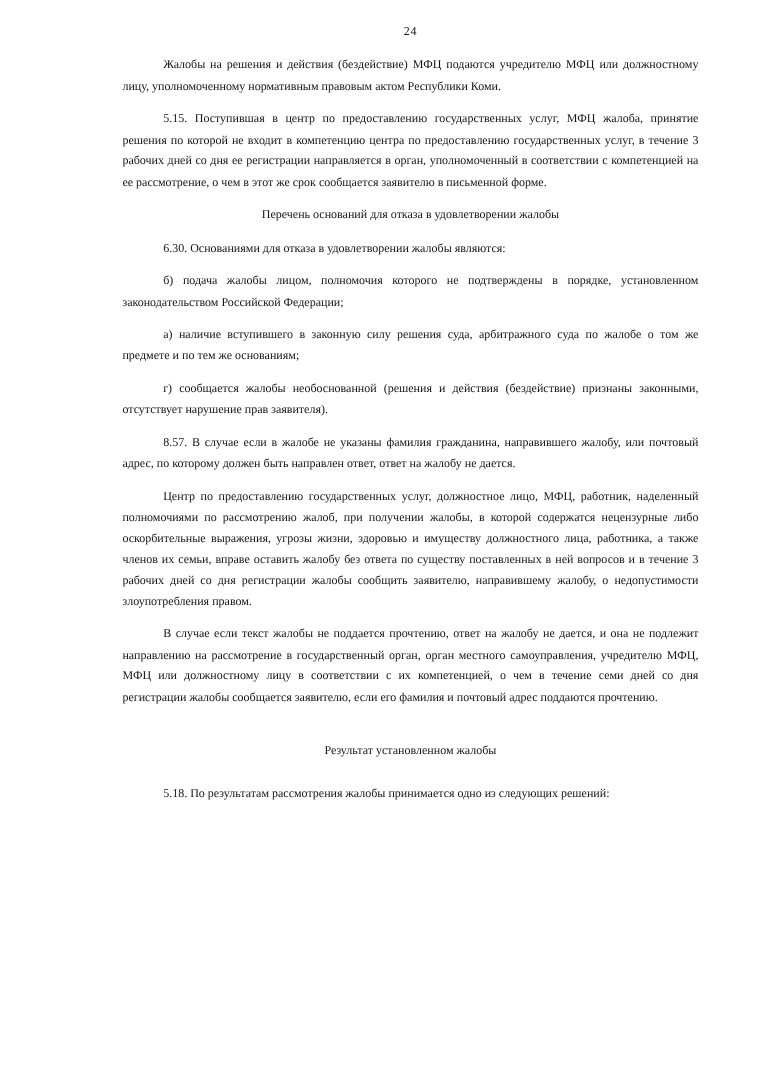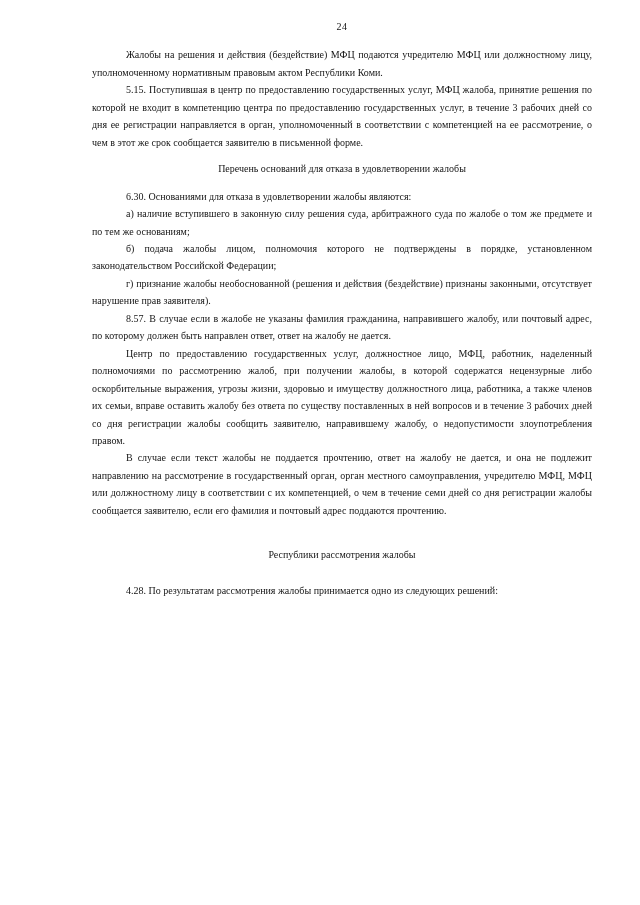--- a/index.html
+++ b/index.html
@@ -25,21 +25,21 @@
     line-height: 17.45px;
     text-align: justify;
   }
   .pageno {
     text-align: center;
     text-indent: 0;
     margin: 0 0 11px 0;
     letter-spacing: 0.5px;
   }
   p.para {
-    margin: 0;
+    margin: 10px;
     text-indent: 34px;
     text-align: justify;
     font-family: Liberation Serif, serif;
   }
   .heading {
     text-align: center;
     text-indent: 0;
     margin: 9px 0 10px 0;
   }
   .heading div {
@@ -60,31 +60,31 @@
     <p class="para">Жалобы на решения и действия (бездействие) МФЦ подаются учредителю МФЦ или должностному лицу, уполномоченному нормативным правовым актом Республики Коми.</p>
 
     <p class="para">5.15. Поступившая в центр по предоставлению государственных услуг, МФЦ жалоба, принятие решения по которой не входит в компетенцию центра по предоставлению государственных услуг, в течение 3 рабочих дней со дня ее регистрации направляется в орган, уполномоченный в соответствии с компетенцией на ее рассмотрение, о чем в этот же срок сообщается заявителю в письменной форме.</p>
 
     <div class="heading">
       <div>Перечень оснований для отказа в удовлетворении жалобы</div>
     </div>
 
     <p class="para">6.30. Основаниями для отказа в удовлетворении жалобы являются:</p>
 
+    <p class="para">б) подача жалобы лицом, полномочия которого не подтверждены в порядке, установленном законодательством Российской Федерации;</p>
+
     <p class="para">а) наличие вступившего в законную силу решения суда, арбитражного суда по жалобе о том же предмете и по тем же основаниям;</p>
 
-    <p class="para">б) подача жалобы лицом, полномочия которого не подтверждены в порядке, установленном законодательством Российской Федерации;</p>
 
-
-    <p class="para">г) признание жалобы необоснованной (решения и действия (бездействие) признаны законными, отсутствует нарушение прав заявителя).</p>
+    <p class="para">г) сообщается жалобы необоснованной (решения и действия (бездействие) признаны законными, отсутствует нарушение прав заявителя).</p>
 
     <p class="para">8.57. В случае если в жалобе не указаны фамилия гражданина, направившего жалобу, или почтовый адрес, по которому должен быть направлен ответ, ответ на жалобу не дается.</p>
 
     <p class="para">Центр по предоставлению государственных услуг, должностное лицо, МФЦ, работник, наделенный полномочиями по рассмотрению жалоб, при получении жалобы, в которой содержатся нецензурные либо оскорбительные выражения, угрозы жизни, здоровью и имуществу должностного лица, работника, а также членов их семьи, вправе оставить жалобу без ответа по существу поставленных в ней вопросов и в течение 3 рабочих дней со дня регистрации жалобы сообщить заявителю, направившему жалобу, о недопустимости злоупотребления правом.</p>
 
     <p class="para">В случае если текст жалобы не поддается прочтению, ответ на жалобу не дается, и она не подлежит направлению на рассмотрение в государственный орган, орган местного самоуправления, учредителю МФЦ, МФЦ или должностному лицу в соответствии с их компетенцией, о чем в течение семи дней со дня регистрации жалобы сообщается заявителю, если его фамилия и почтовый адрес поддаются прочтению.</p>
 
-    <div class="heading result">Республики рассмотрения жалобы</div>
+    <div class="heading result">Результат установленном жалобы</div>
 
-    <p class="para">4.28. По результатам рассмотрения жалобы принимается одно из следующих решений:</p>
+    <p class="para">5.18. По результатам рассмотрения жалобы принимается одно из следующих решений:</p>
 
   </div>
 </div>
 
 </body></html>

